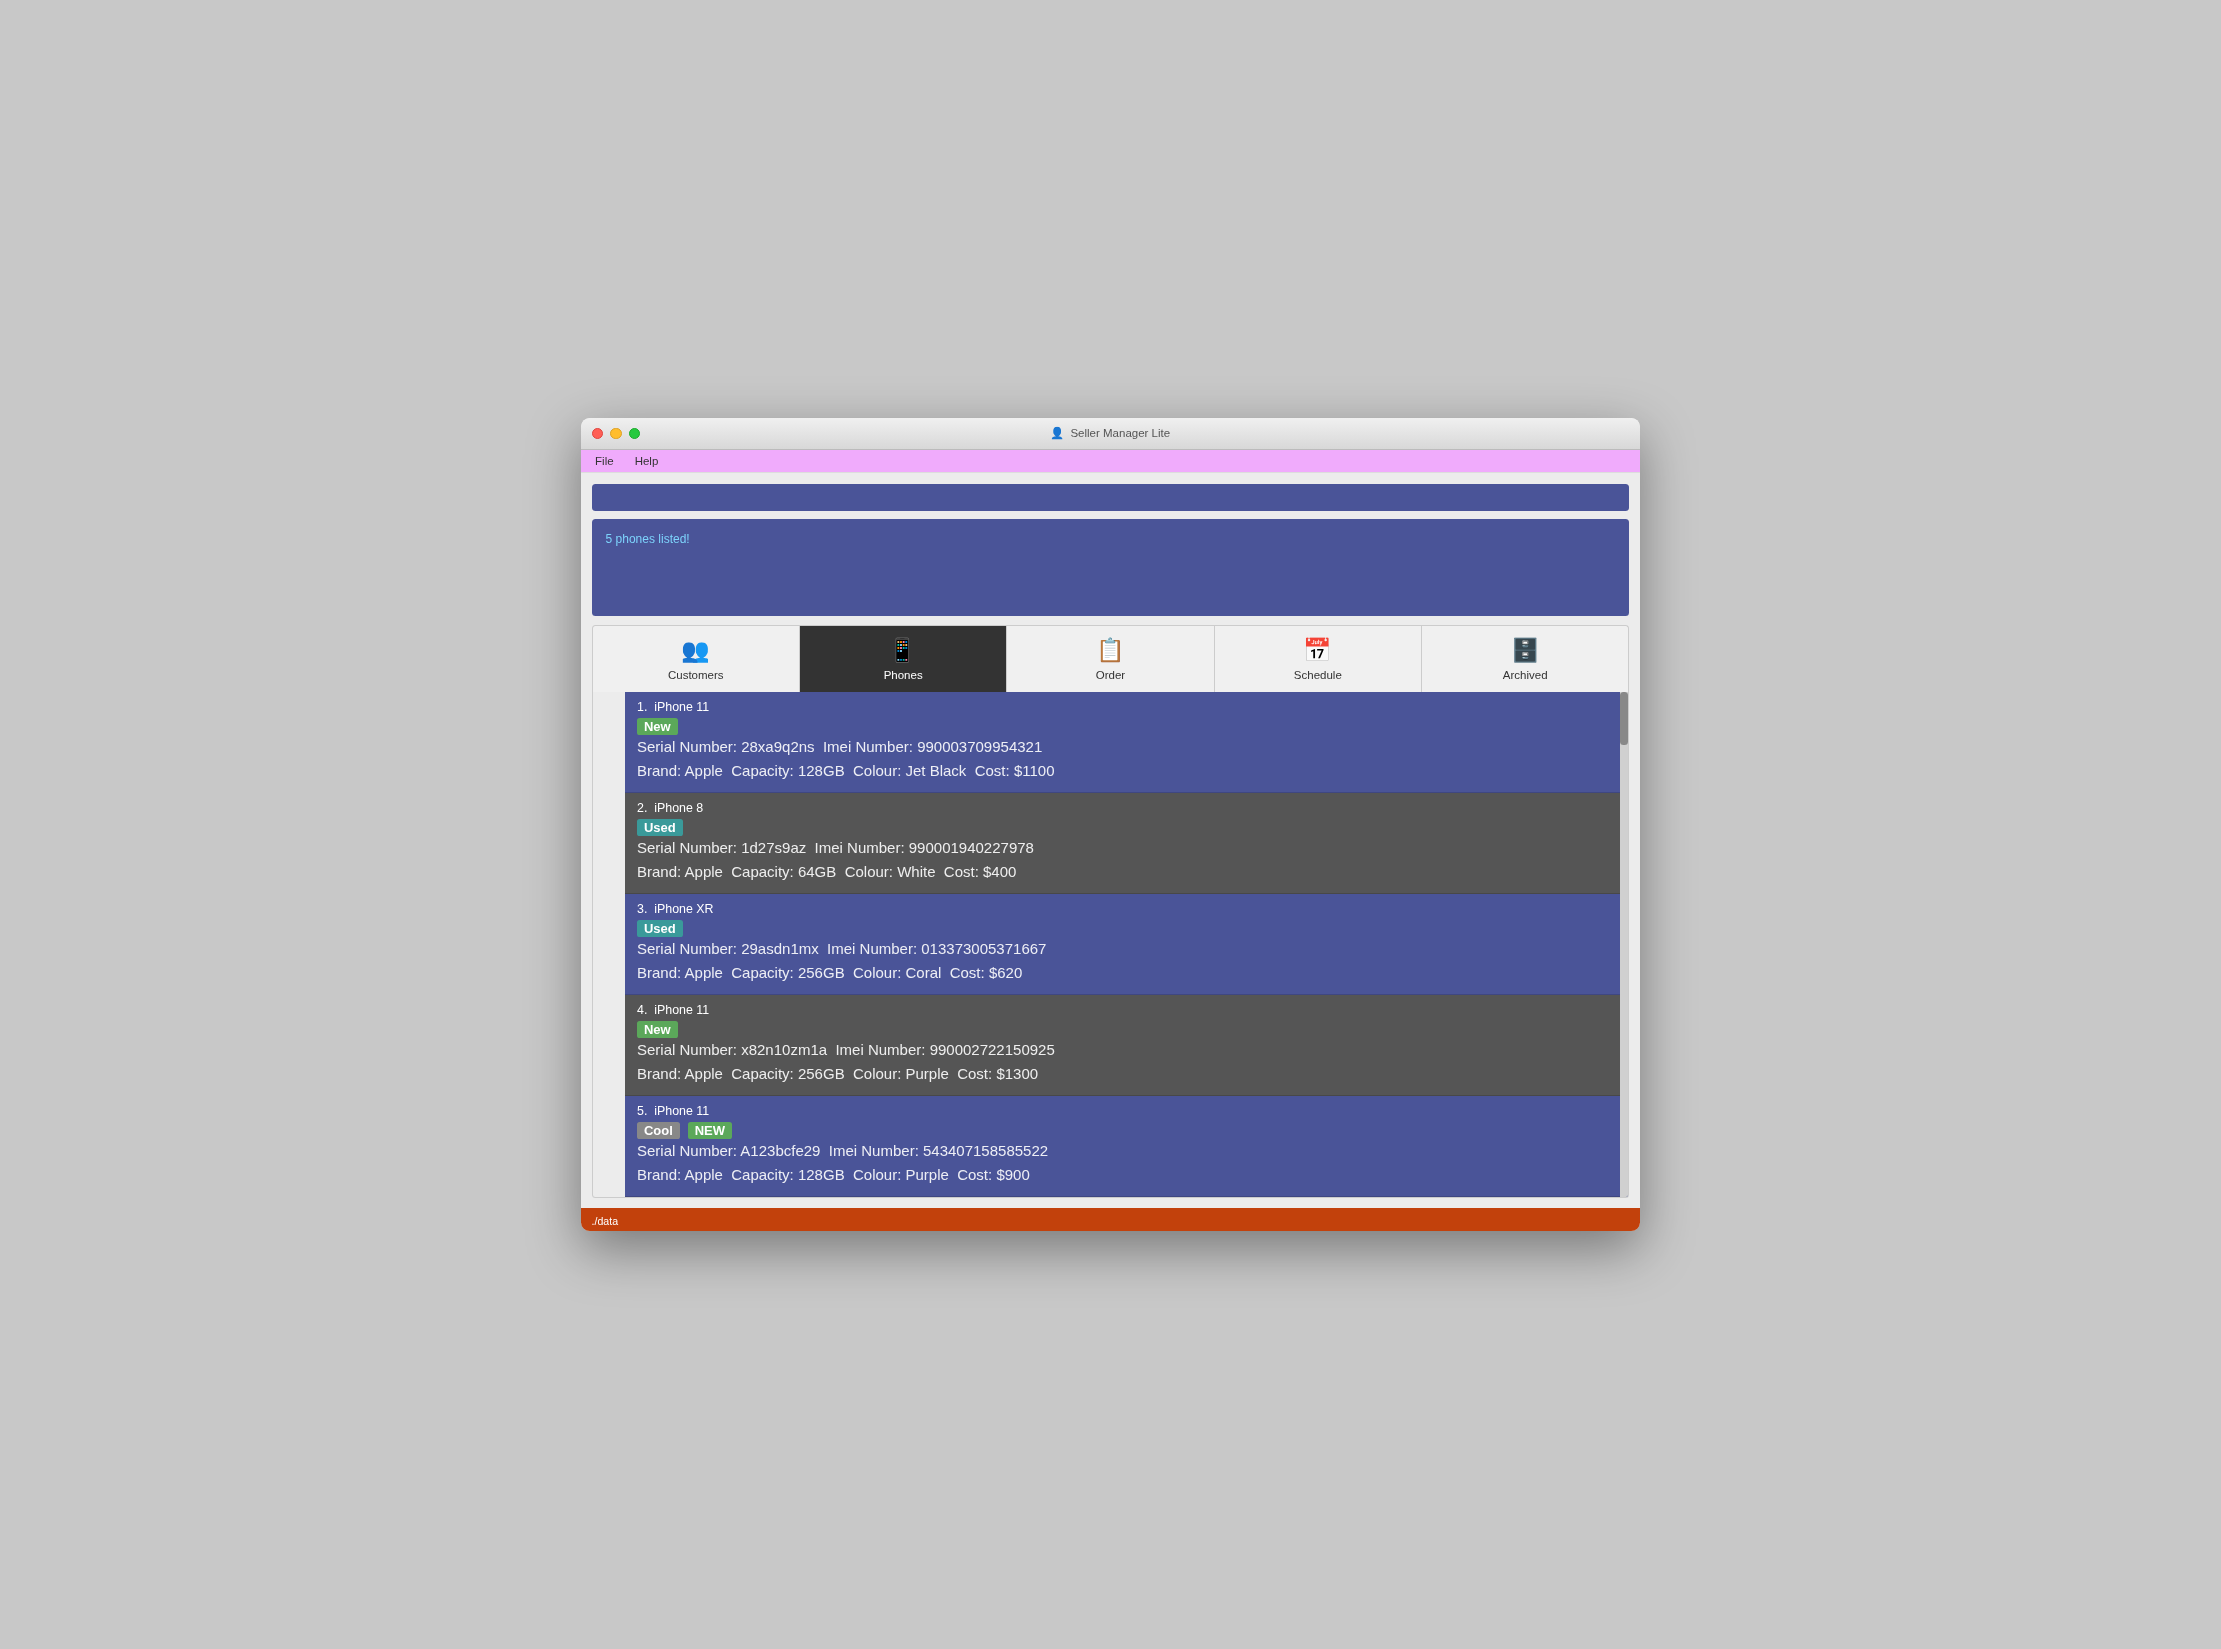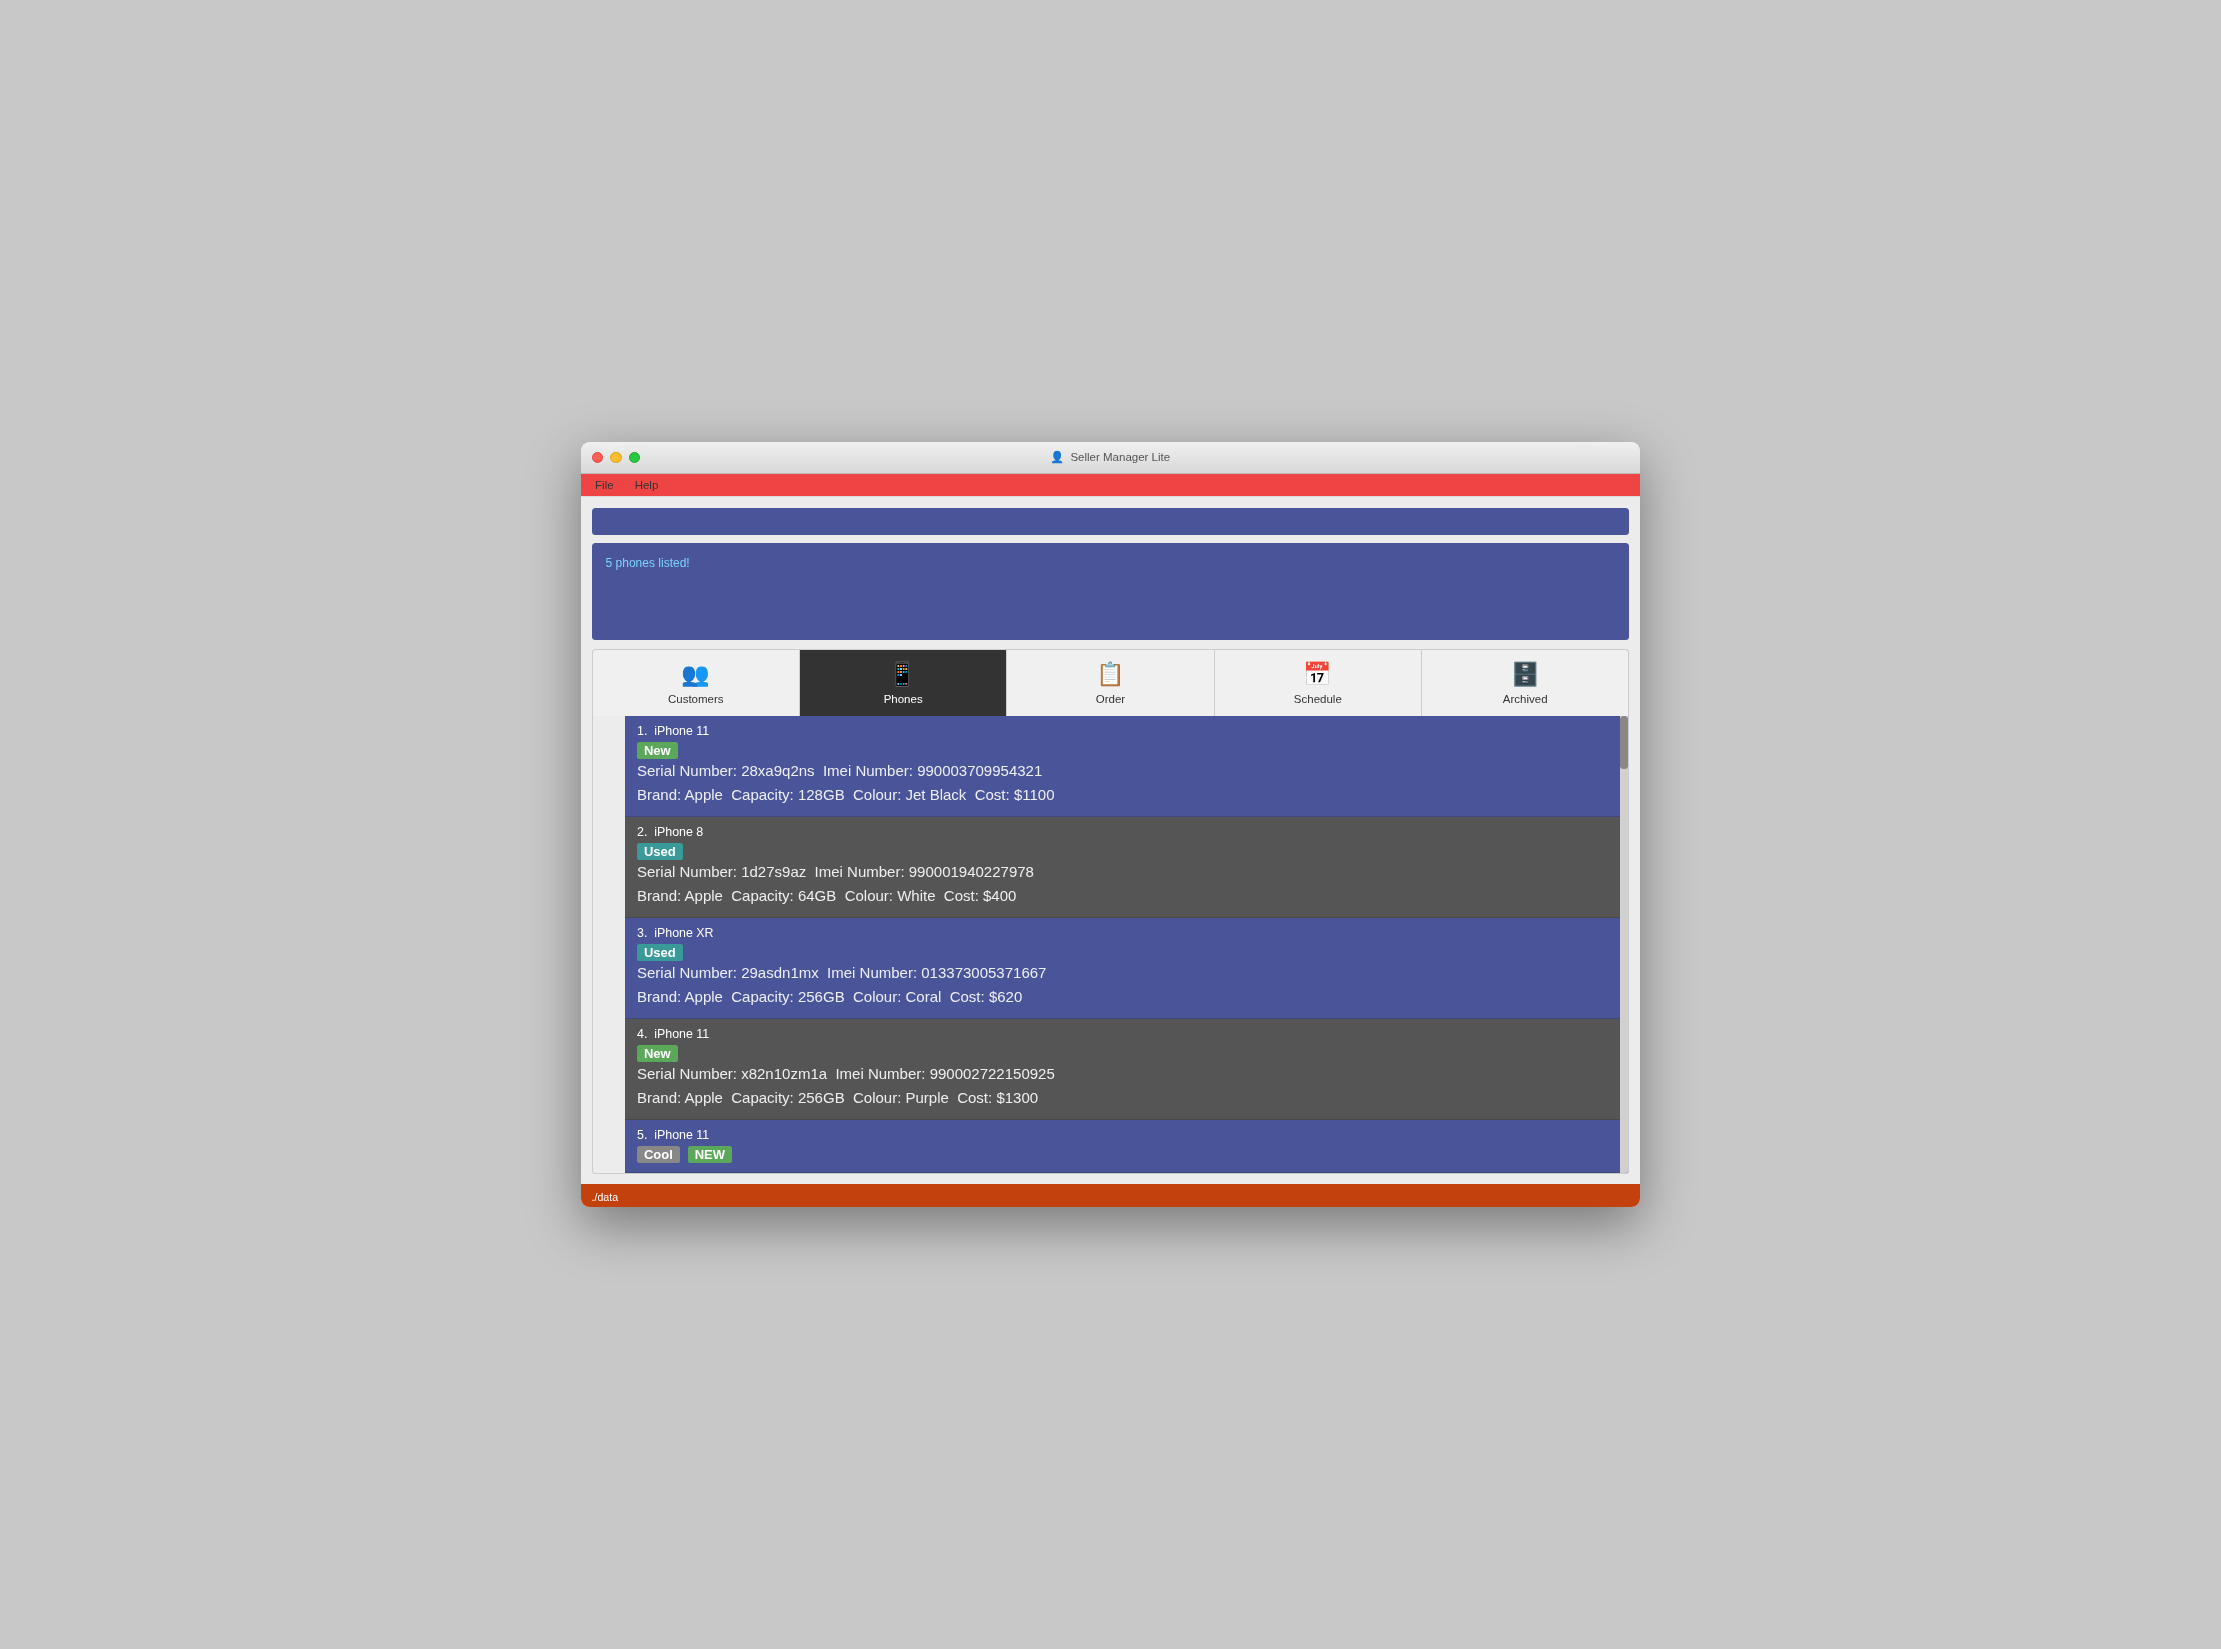--- a/index.html
+++ b/index.html
@@ -46,21 +46,21 @@
       left: 50%;
       transform: translateX(-50%);
       font-size: 11.5px;
       color: #555;
       display: flex;
       align-items: center;
       gap: 5.3px;
     }
     
     .menubar {
-      background: #ef4444;
+      background: #f0abfc;
       padding: 3.5px 10.6px;
       display: flex;
       gap: 14px;
       border-bottom: 0.9px solid #ddd;
     }
     .menubar-item {
       font-size: 11.5px;
       color: #333;
       cursor: pointer;
       padding: 1.8px 3.5px;
@@ -300,20 +300,24 @@
       </div>
 
       <div class="phone-item purple">
         <div class="phone-number-title">
           <span>5.</span>&nbsp;&nbsp;<span>iPhone 11</span>
         </div>
         <div>
           <span class="badge badge-cool">Cool</span>&nbsp;
           <span class="badge badge-new">NEW</span>
         </div>
+        <div class="phone-details">
+          Serial Number: <span>A123bcfe29</span>&nbsp; Imei Number: <span>543407158585522</span><br>
+          Brand: <span>Apple</span>&nbsp; Capacity: <span>128GB</span>&nbsp; Colour: <span>Purple</span>&nbsp; Cost: <span>$900</span>
+        </div>
       </div>
 
       <div class="scrollbar-track">
         <div class="scrollbar-thumb"></div>
       </div>
     </div>
   </div>
 
   <div class="statusbar">
     <span class="statusbar-text">./data</span>

